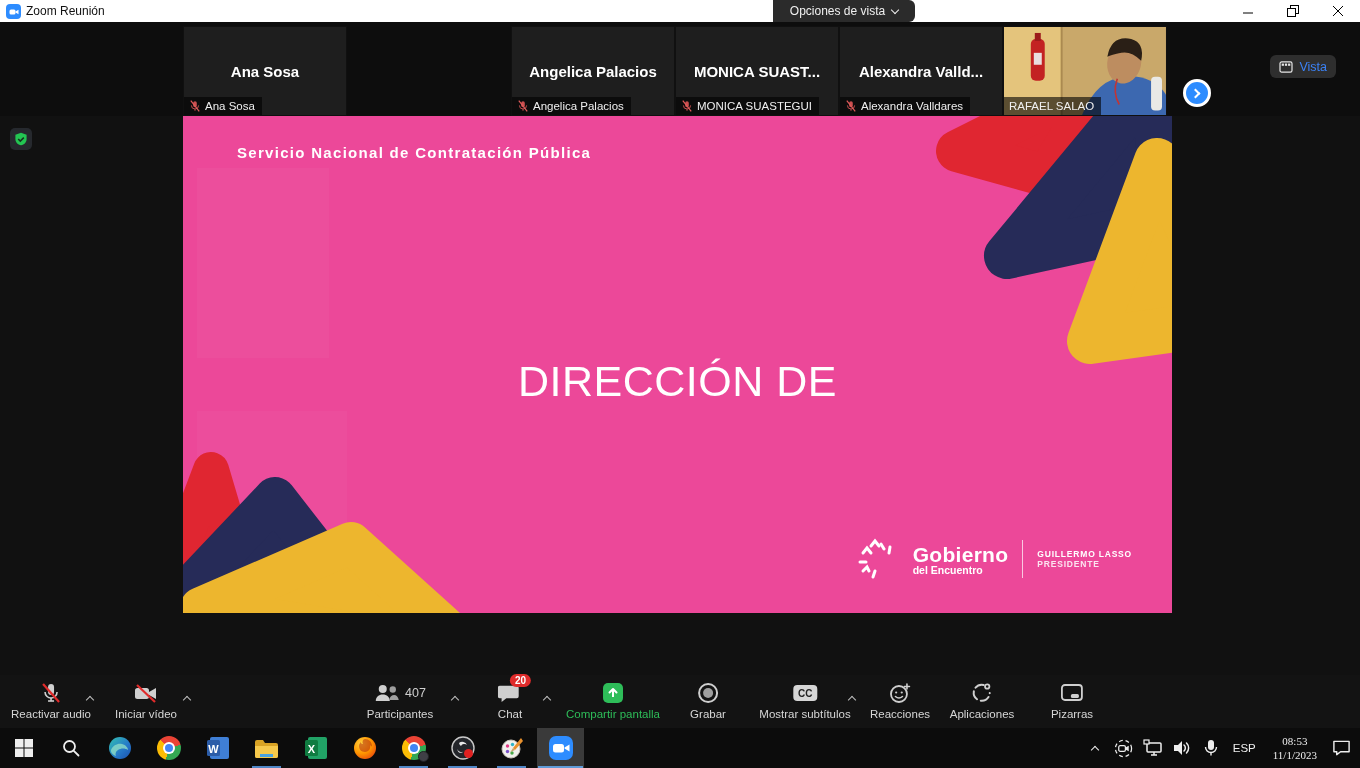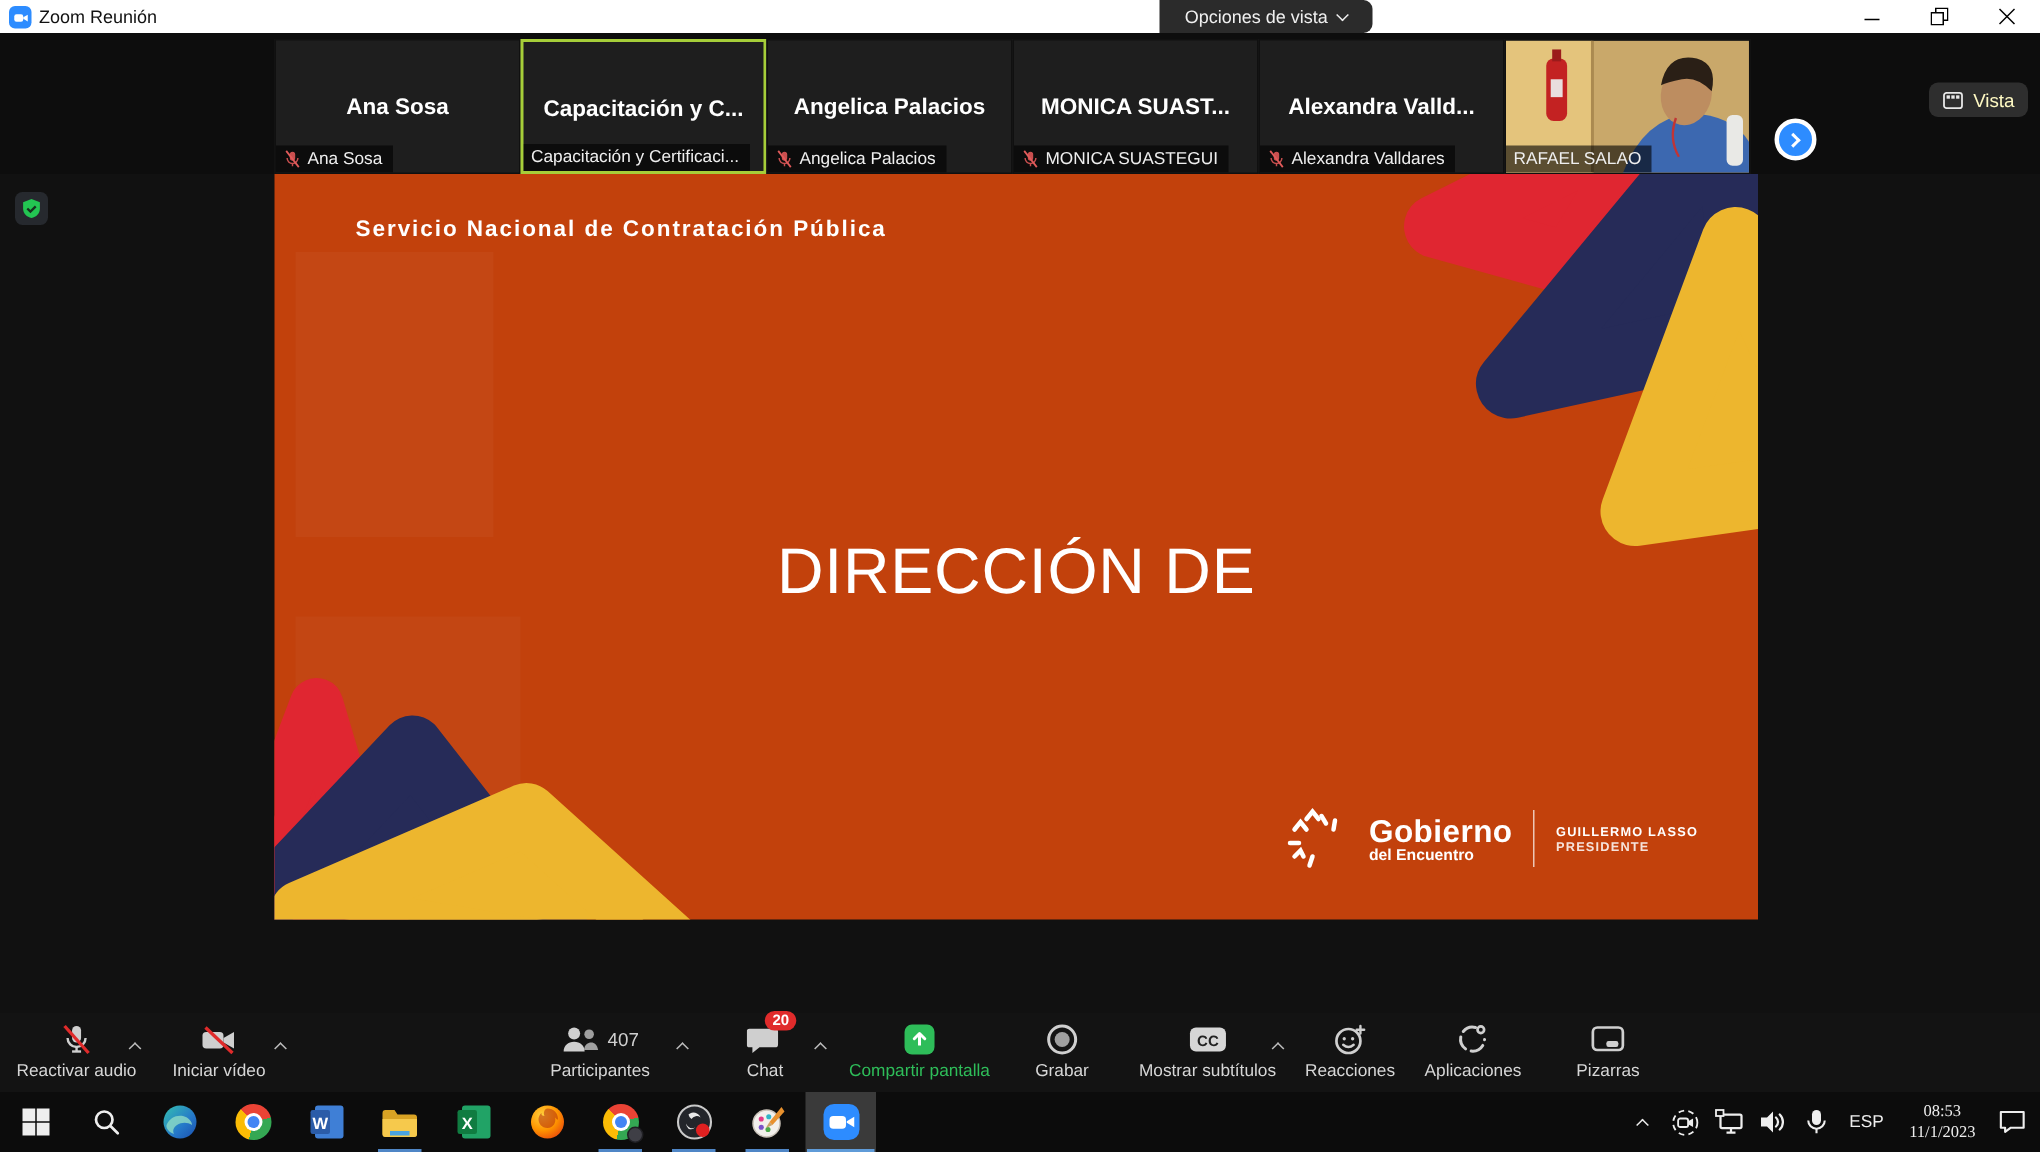--- a/index.html
+++ b/index.html
@@ -22,26 +22,26 @@
   
   .strip { position:absolute; left:0; top:22px; width:1360px; height:94px; background:#0d0d0d; }
   .tile { position:absolute; top:4px; width:164px; height:90px; background:#1e1e1e; border:1px solid #101010; overflow:hidden; }
   .tile.active { border:2px solid #a6ce39; }
   .tile-name { position:absolute; left:0; right:0; top:36px; text-align:center; color:#fff; font-size:15px; font-weight:bold; white-space:nowrap; }
   .plabel { position:absolute; left:0; bottom:0; background:rgba(0,0,0,0.6); color:#efefef; font-size:11.5px; padding:3px 7px 3px 5px; display:flex; align-items:center; gap:4px; white-space:nowrap; max-width:100%; }
   .vid { position:absolute; inset:0; }
   
   .next-btn { position:absolute; left:1183px; top:57px; width:28px; height:28px; border-radius:50%; background:#2d8cff; border:3px solid #fff; display:flex; align-items:center; justify-content:center; cursor:pointer; }
   .next-btn .chevr { width:7px; height:7px; border-top:2.5px solid #fff; border-right:2.5px solid #fff; transform:rotate(45deg); margin-left:-3px; }
-  .vista-btn { position:absolute; right:8px; top:33px; height:23px; padding:0 9px; background:#2e2e2e; border-radius:6px; color:#fef9c3; font-size:12.5px; display:flex; align-items:center; gap:6px; cursor:pointer; }
+  .vista-btn { position:absolute; right:24px; top:33px; height:23px; padding:0 9px; background:#2e2e2e; border-radius:6px; color:#3b82f6; font-size:12.5px; display:flex; align-items:center; gap:6px; cursor:pointer; }
 
   .shield { position:absolute; left:10px; top:128px; width:22px; height:22px; background:#26292e; border-radius:5px; display:flex; align-items:center; justify-content:center; cursor:pointer; }
 
   
-  .slide { position:absolute; left:183px; top:116px; width:989px; height:497px; background:#c2410c; overflow:hidden; }
+  .slide { position:absolute; left:183px; top:116px; width:989px; height:497px; background:#ec4899; overflow:hidden; }
   .slide .ghost1 { position:absolute; left:14px; top:52px; width:132px; height:190px; background:rgba(255,255,255,0.035); }
   .slide .ghost2 { position:absolute; left:14px; top:295px; width:150px; height:130px; background:rgba(255,255,255,0.03); }
   .slide-header { position:absolute; left:54px; top:28px; color:#fff; font-size:15px; font-weight:bold; letter-spacing:1.3px; }
   .slide-title { position:absolute; left:0; right:0; top:240px; text-align:center; color:#fff; font-size:43px; line-height:51px; letter-spacing:0.5px; }
   .shapes-tr { position:absolute; right:0; top:0; overflow:visible; }
   .shapes-bl { position:absolute; left:0; bottom:0; overflow:visible; }
   
   .gob { position:absolute; right:40px; bottom:32px; display:flex; align-items:center; gap:14px; color:#fff; }
   .gob-txt { text-align:left; }
   .gob-name { font-size:21px; font-weight:bold; letter-spacing:0.3px; }
@@ -121,26 +121,20 @@
         <svg width="12" height="12" viewBox="0 0 20 20">
             <rect x="7" y="2" width="6" height="10" rx="3" fill="#c94f4f"></rect>
             <path d="M4 9a6 6 0 0 0 12 0" fill="none" stroke="#c94f4f" stroke-width="1.6"></path>
             <line x1="10" y1="15" x2="10" y2="18" stroke="#c94f4f" stroke-width="1.6"></line>
             <line x1="3" y1="1" x2="17" y2="19" stroke="#e25b5b" stroke-width="2"></line>
           </svg>
         <span>Ana Sosa</span>
       </div>
     </div>
 
-    <div class="tile active" style="left:347px">
-      <span class="tile-name">Capacitación  y  C...</span>
-      <div class="plabel">
-        <span>Capacitación y Certificaci...</span>
-      </div>
-    </div>
 
     <div class="tile" style="left:511px">
       <span class="tile-name">Angelica Palacios</span>
       <div class="plabel">
         <svg width="12" height="12" viewBox="0 0 20 20">
             <rect x="7" y="2" width="6" height="10" rx="3" fill="#c94f4f"></rect>
             <path d="M4 9a6 6 0 0 0 12 0" fill="none" stroke="#c94f4f" stroke-width="1.6"></path>
             <line x1="10" y1="15" x2="10" y2="18" stroke="#c94f4f" stroke-width="1.6"></line>
             <line x1="3" y1="1" x2="17" y2="19" stroke="#e25b5b" stroke-width="2"></line>
           </svg>

